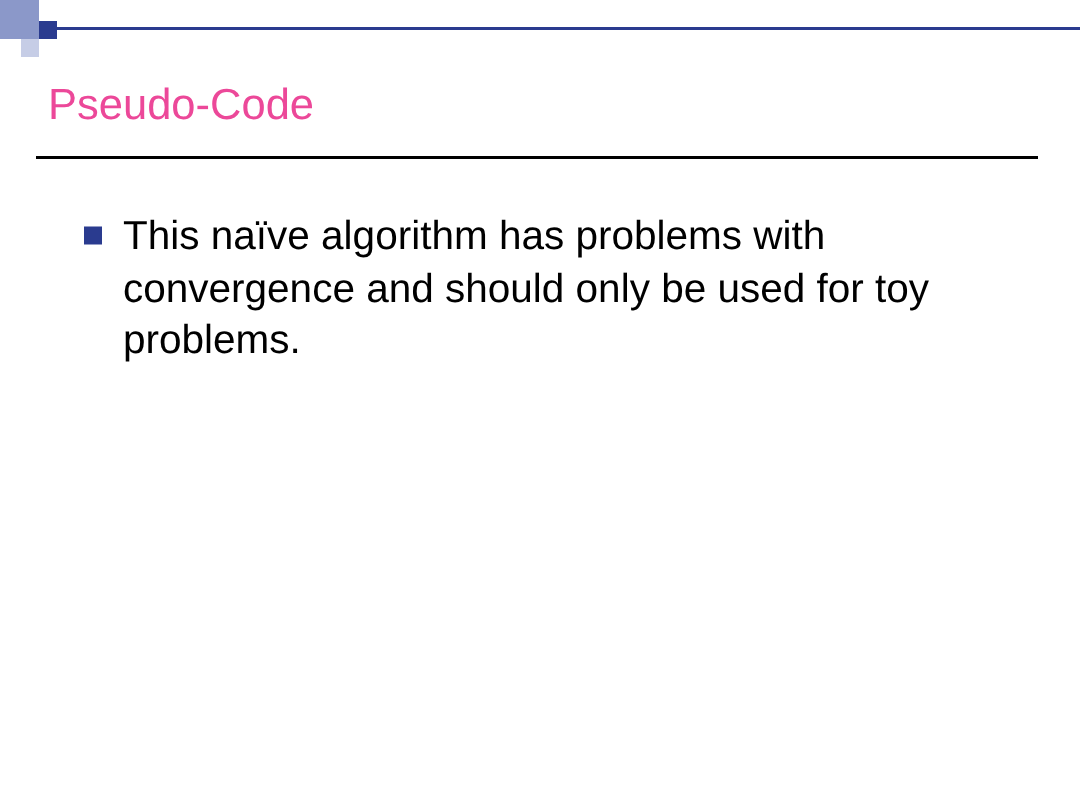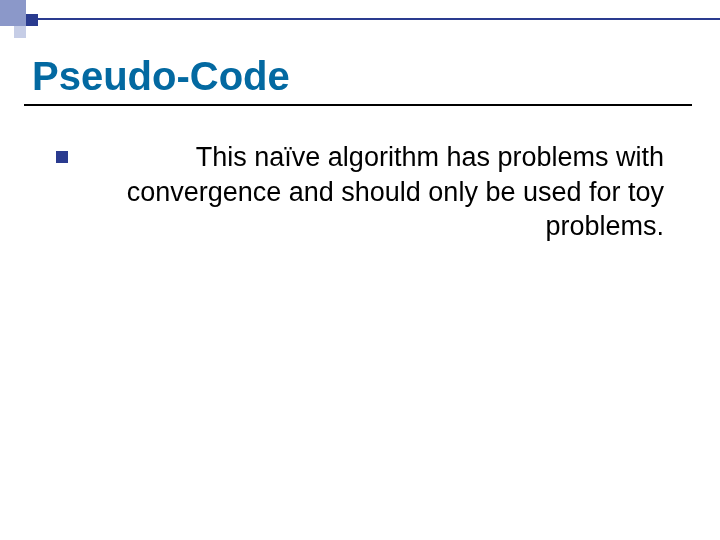--- a/index.html
+++ b/index.html
@@ -35,42 +35,41 @@
   }
   .corner-small-2 {
     position: absolute;
     top: 26px; left: 14px;
     width: 12px; height: 12px;
     background: #c6cde6;
   }
   .title {
     position: absolute;
     top: 54px; left: 32px;
-    font-size: 40px;
-    font-weight: 700;
-    color: #0369a1;
+    font-size: 29px;
+    font-weight: 400;
+    color: #ec4899;
     letter-spacing: 0px;
   }
   .title-underline {
     position: absolute;
     top: 104px; left: 24px;
     width: 668px; height: 2px;
     background: #000000;
   }
   .content {
     position: absolute;
     top: 140px;
     left: 56px;
     right: 56px;
   }
   .bullet-item {
     display: flex;
     align-items: flex-start;
     gap: 14px;
-    text-align: right;
   }
   .bullet {
     width: 12px; height: 12px;
     background: #2a3b8f;
     flex-shrink: 0;
     margin-top: 11px;
   }
   .body-text {
     font-size: 27px;
     line-height: 1.28;

